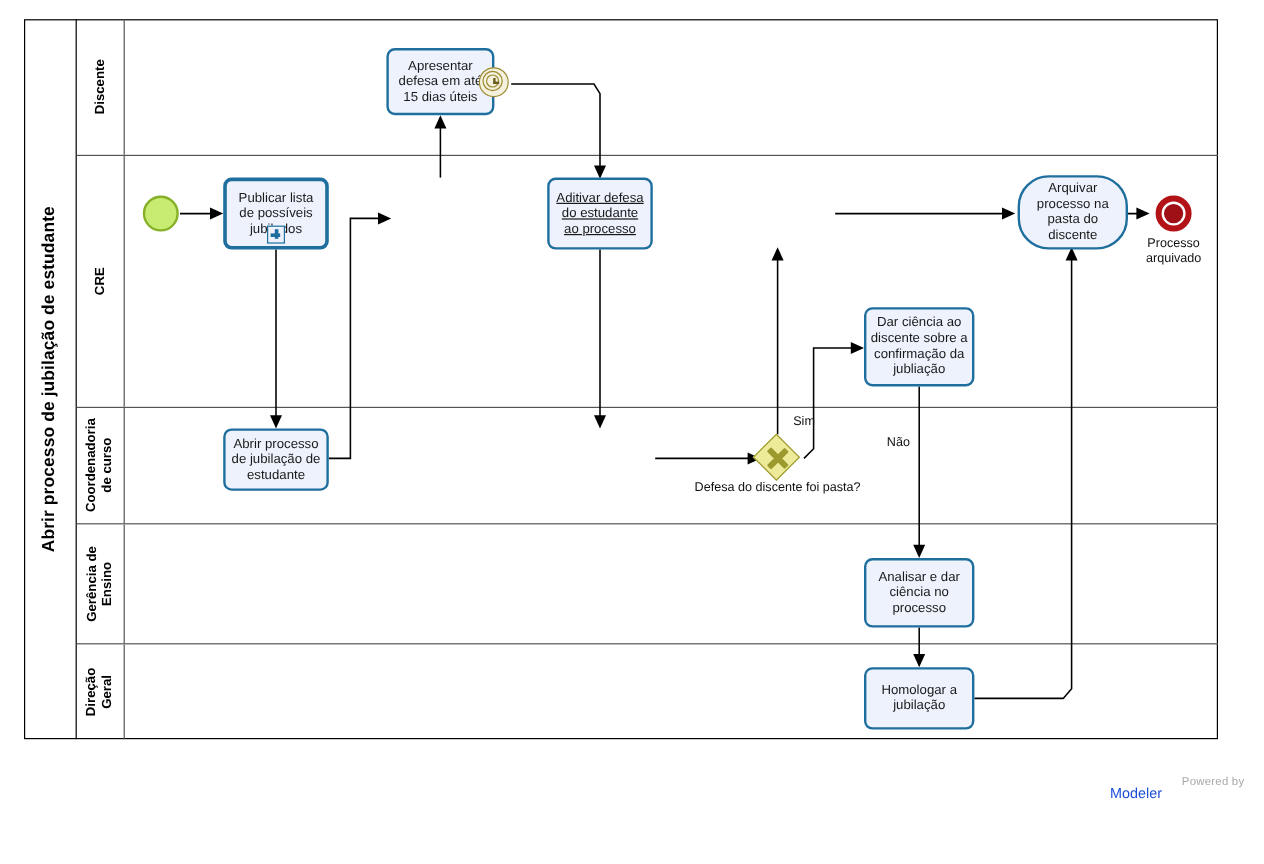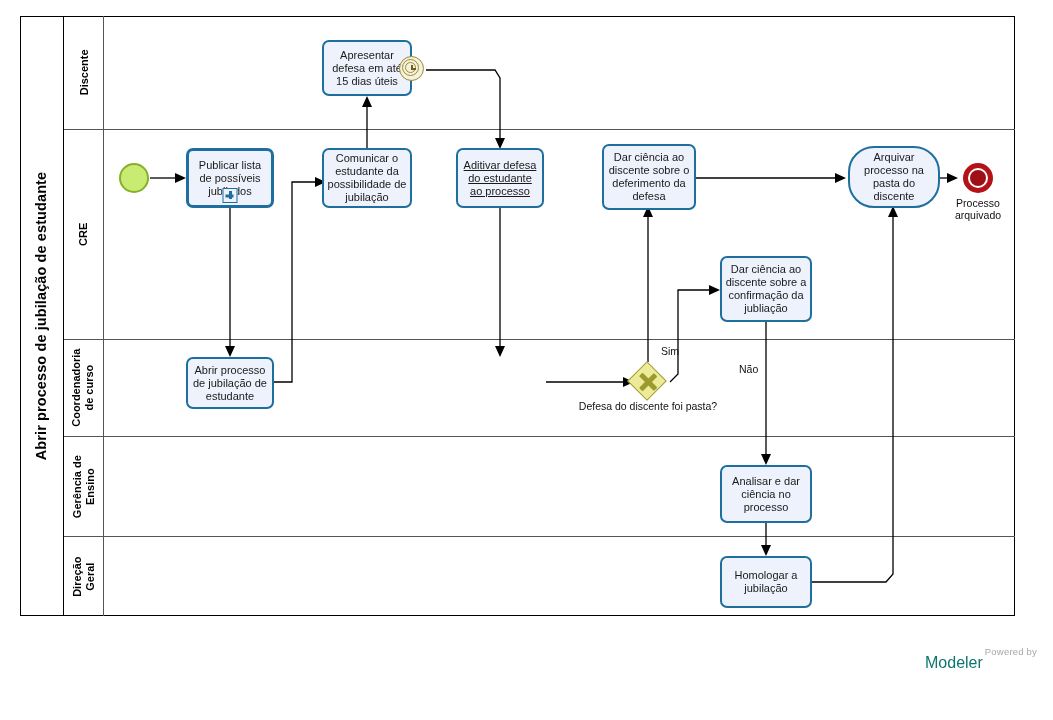--- a/index.html
+++ b/index.html
@@ -234,22 +234,22 @@
   }
   .logo .bz {
     font-size: 30px;
     font-weight: bold;
     color: #f5c98a;
     line-height: 28px;
     letter-spacing: -1.5px;
     margin-top: 1px;
   }
   .logo .mdl {
-    font-size: 16px;
-    color: #0f766e;
+    font-size: 12px;
+    color: #1d4ed8;
     margin-top: -3px;
     margin-right: 30px;
     text-align: left;
     padding-left: 6px;
   }
 </style>
 </head>
 <body>
 
 <div id="stage">
@@ -341,42 +341,36 @@
   <div class="end-label" style="left:938px; top:197px;">
     <span style="white-space:pre-line;">Processo
 arquivado</span>
   </div>
 
   <div class="task thick" style="left:186px; top:148px; width:88px; height:60px;">
     <span class="lbl">Publicar lista de possíveis jubilados</span>
     <span class="subproc-marker"></span>
   </div>
 
-  <div class="task" style="left:322px; top:148px; width:90px; height:60px;">
-    <span class="lbl">Comunicar o estudante da possibilidade de jubilação</span>
-  </div>
 
   <div class="task" style="left:322px; top:40px; width:90px; height:56px;">
     <span class="lbl">Apresentar defesa em até 15 dias úteis</span>
   </div>
 
   <div class="timer-event" style="left:399px; top:56px;">
     <div class="ring2"></div>
     <div class="ring3"></div>
     <div class="h"></div>
     <div class="m"></div>
   </div>
 
   <div class="task" style="left:456px; top:148px; width:88px; height:60px;text-decoration:underline;">
     <span class="lbl">Aditivar defesa do estudante ao processo</span>
   </div>
 
-  <div class="task" style="left:602px; top:144px; width:94px; height:66px;">
-    <span class="lbl">Dar ciência ao discente sobre o deferimento da defesa</span>
-  </div>
 
   <div class="task" style="left:848px; top:146px; width:92px; height:62px;border-radius:26px;">
     <span class="lbl">Arquivar processo na pasta do discente</span>
   </div>
 
   <div class="task" style="left:186px; top:357px; width:88px; height:52px;">
     <span class="lbl">Abrir processo de jubilação de estudante</span>
   </div>
 
 

